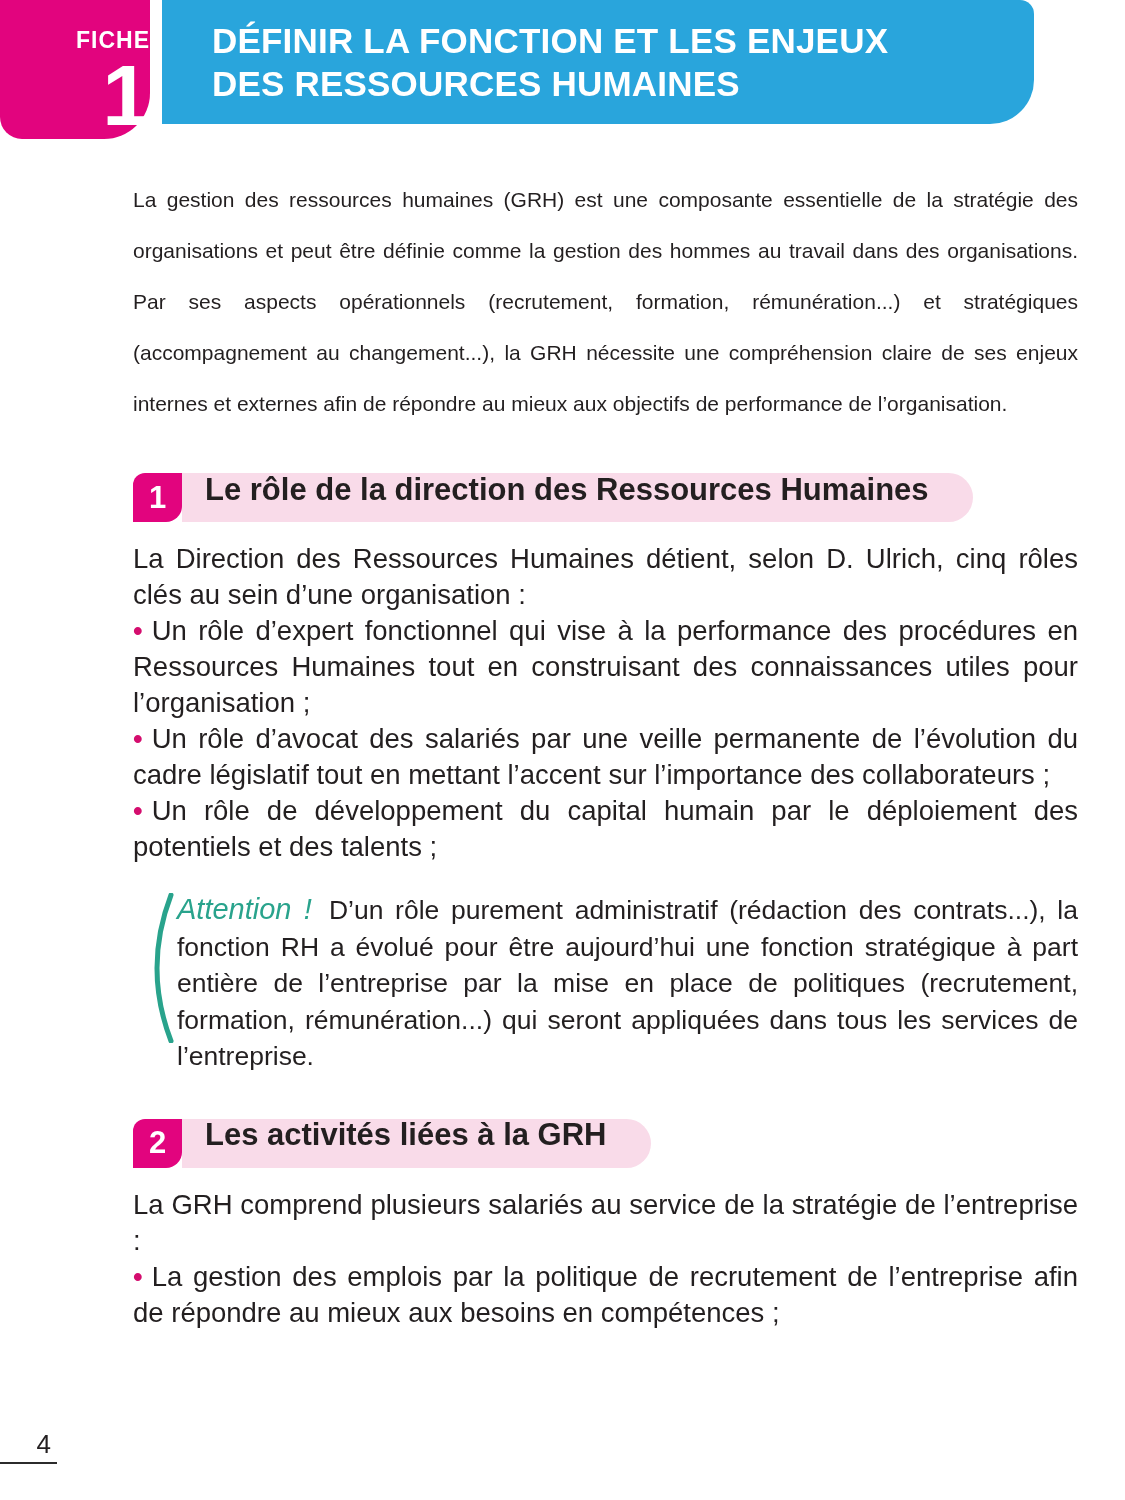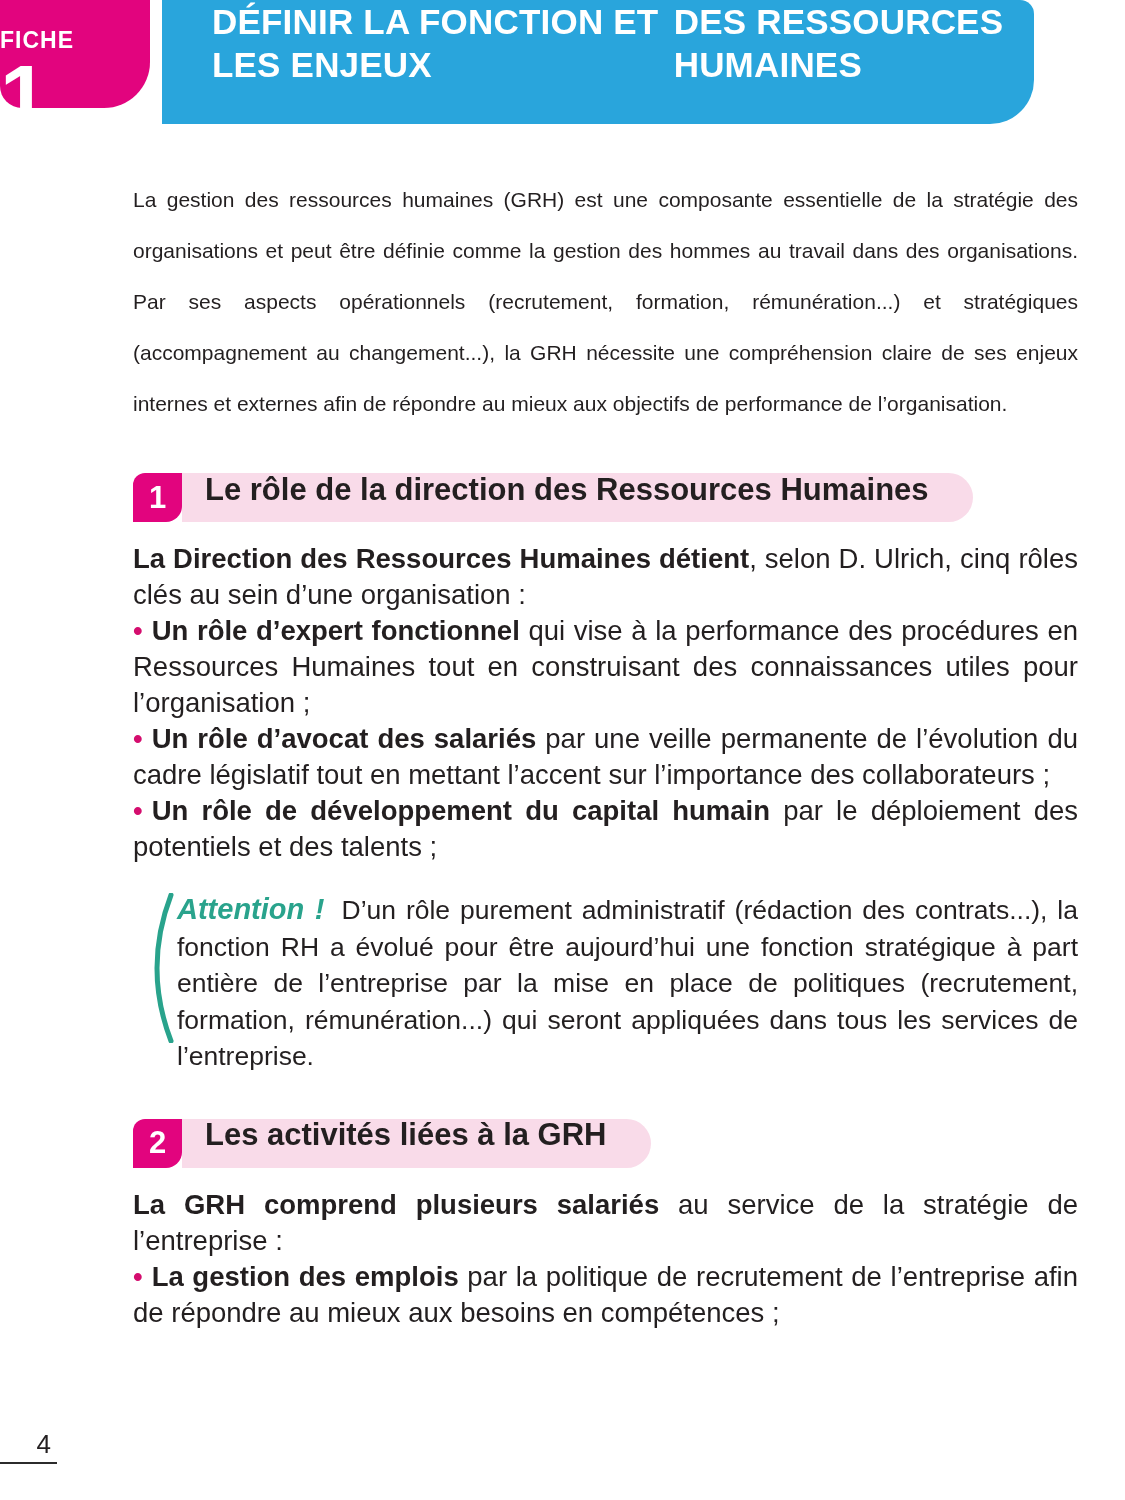--- a/index.html
+++ b/index.html
@@ -10,34 +10,34 @@
     position: relative;
     width: 1125px;
     height: 1500px;
     background: #ffffff;
     overflow: hidden;
   }
 
   
   .fiche-badge {
     position: absolute; left: 0; top: 0;
-    width: 150px; height: 108px;
+    width: 150px; height: 139px;
     background: var(--pink, #E2047E);
     border-radius: 0 0 46px 22px;
-    color: #fff; text-align: left;
+    color: #fff; text-align: right;
   }
   .fiche-label { margin-top: 27px; font-size: 23px; font-weight: 700; letter-spacing: 1px; }
   .fiche-number { font-size: 86px; font-weight: 700; line-height: 0.95; margin-top: 1px; }
 
   .title-banner {
     position: absolute; left: 162px; top: 0;
     width: 872px; height: 124px;
     background: var(--blue, #29A5DC);
     border-radius: 0 14px 44px 0;
-    display: flex; justify-content: center;
+    display: flex; flex-direction: column; justify-content: center;
     padding-left: 50px;
     color: #ffffff;
   }
   .title-line { font-size: 35px; font-weight: 700; line-height: 1.24; letter-spacing: 0.2px; }
 
   
   .content {
     position: absolute; left: 133px; top: 160px; width: 945px;
   }
 
@@ -67,36 +67,36 @@
     font-size: 31px; font-weight: 700;
     white-space: nowrap;
   }
 
   .lead, .bullet {
     font-size: 27.5px; line-height: 36px;
     text-align: justify;
   }
   .bullets { list-style: none; }
   .dot { color: var(--bullet, #D40D6E); font-weight: 700; margin-right: 9px; }
-  .b { font-weight: 700; }
+  .b { font-weight: 400; }
 
   
   .attention {
     position: relative;
     margin: 26px 0 0 14px;
     padding-left: 30px;
   }
   .attention-curve {
     position: absolute; left: -6px; top: 2px;
     width: 34px; height: 150px;
   }
   .attention-text { font-size: 26.5px; line-height: 36.5px; text-align: justify; }
   .attention-label {
     color: var(--teal, #29A38C);
-    font-style: italic; font-weight: 700;
+    font-style: italic; font-weight: 400;
     font-size: 29px;
     margin-right: 17px;
   }
 
   
   .pagenum-wrap {
     position: absolute; left: 0; bottom: 36px;
     width: 57px;
     border-bottom: 2px solid #2b2b2b;
     text-align: right;

